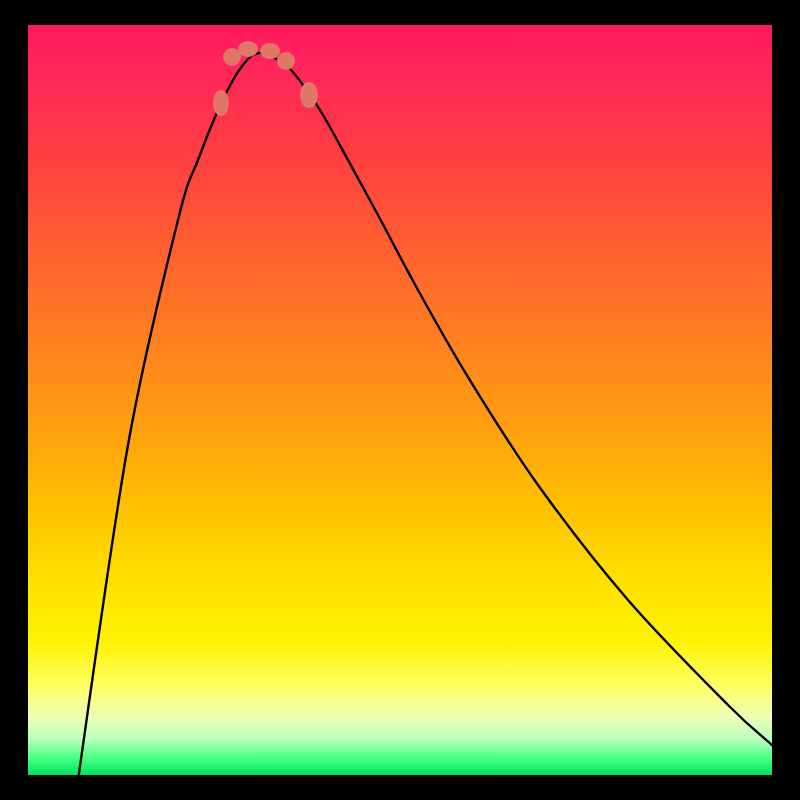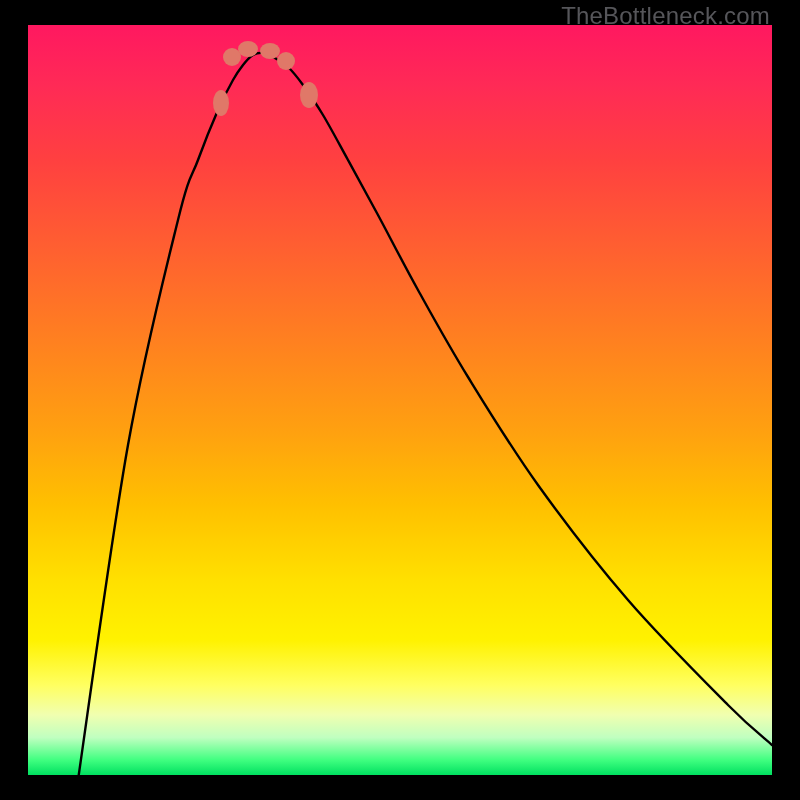--- a/index.html
+++ b/index.html
@@ -58,21 +58,20 @@
   }
   .marker {
     fill: #e07868;
     stroke: none;
   }
 </style>
 </head>
 <body>
 
 <div class="outer">
-  <div class="watermark">TheBottleneck.com</div>
   <div class="plot-area">
     <svg class="curve" viewBox="0 0 744 750" preserveAspectRatio="none">
       <path id="curve-path" class="curve-path" d="M 50 755 C 58.3 699.2, 83.3 513.3, 100 420 C 116.7 326.7, 138.3 242.5, 150 195 C 161.7 147.5, 163.3 153.3, 170 135 C 176.7 116.7, 184.2 98.3, 190 85 C 195.8 71.7, 200.8 62.5, 205 55 C 209.2 47.5, 211.7 44.2, 215 40 C 218.3 35.8, 221.7 32.0, 225 30 C 228.3 28.0, 231.7 27.7, 235 28 C 238.3 28.3, 240.8 29.7, 245 32 C 249.2 34.3, 255.0 37.3, 260 42 C 265.0 46.7, 269.2 52.0, 275 60 C 280.8 68.0, 287.5 77.5, 295 90 C 302.5 102.5, 310.8 118.3, 320 135 C 329.2 151.7, 338.3 168.3, 350 190 C 361.7 211.7, 375.0 238.0, 390 265 C 405.0 292.0, 420.0 319.5, 440 352 C 460.0 384.5, 483.3 422.8, 510 460 C 536.7 497.2, 568.3 538.3, 600 575 C 631.7 611.7, 676.0 655.8, 700 680 C 724.0 704.2, 736.7 713.3, 744 720"></path>
       <g id="markers-group">
           <ellipse cx="193" cy="78" rx="8" ry="13" class="marker"></ellipse>
           <ellipse cx="204" cy="32" rx="9" ry="9" class="marker"></ellipse>
           <ellipse cx="220" cy="24" rx="10" ry="8" class="marker"></ellipse>
           <ellipse cx="242" cy="26" rx="10" ry="8" class="marker"></ellipse>
           <ellipse cx="258" cy="36" rx="9" ry="9" class="marker"></ellipse>
           <ellipse cx="281" cy="70" rx="9" ry="13" class="marker"></ellipse>

